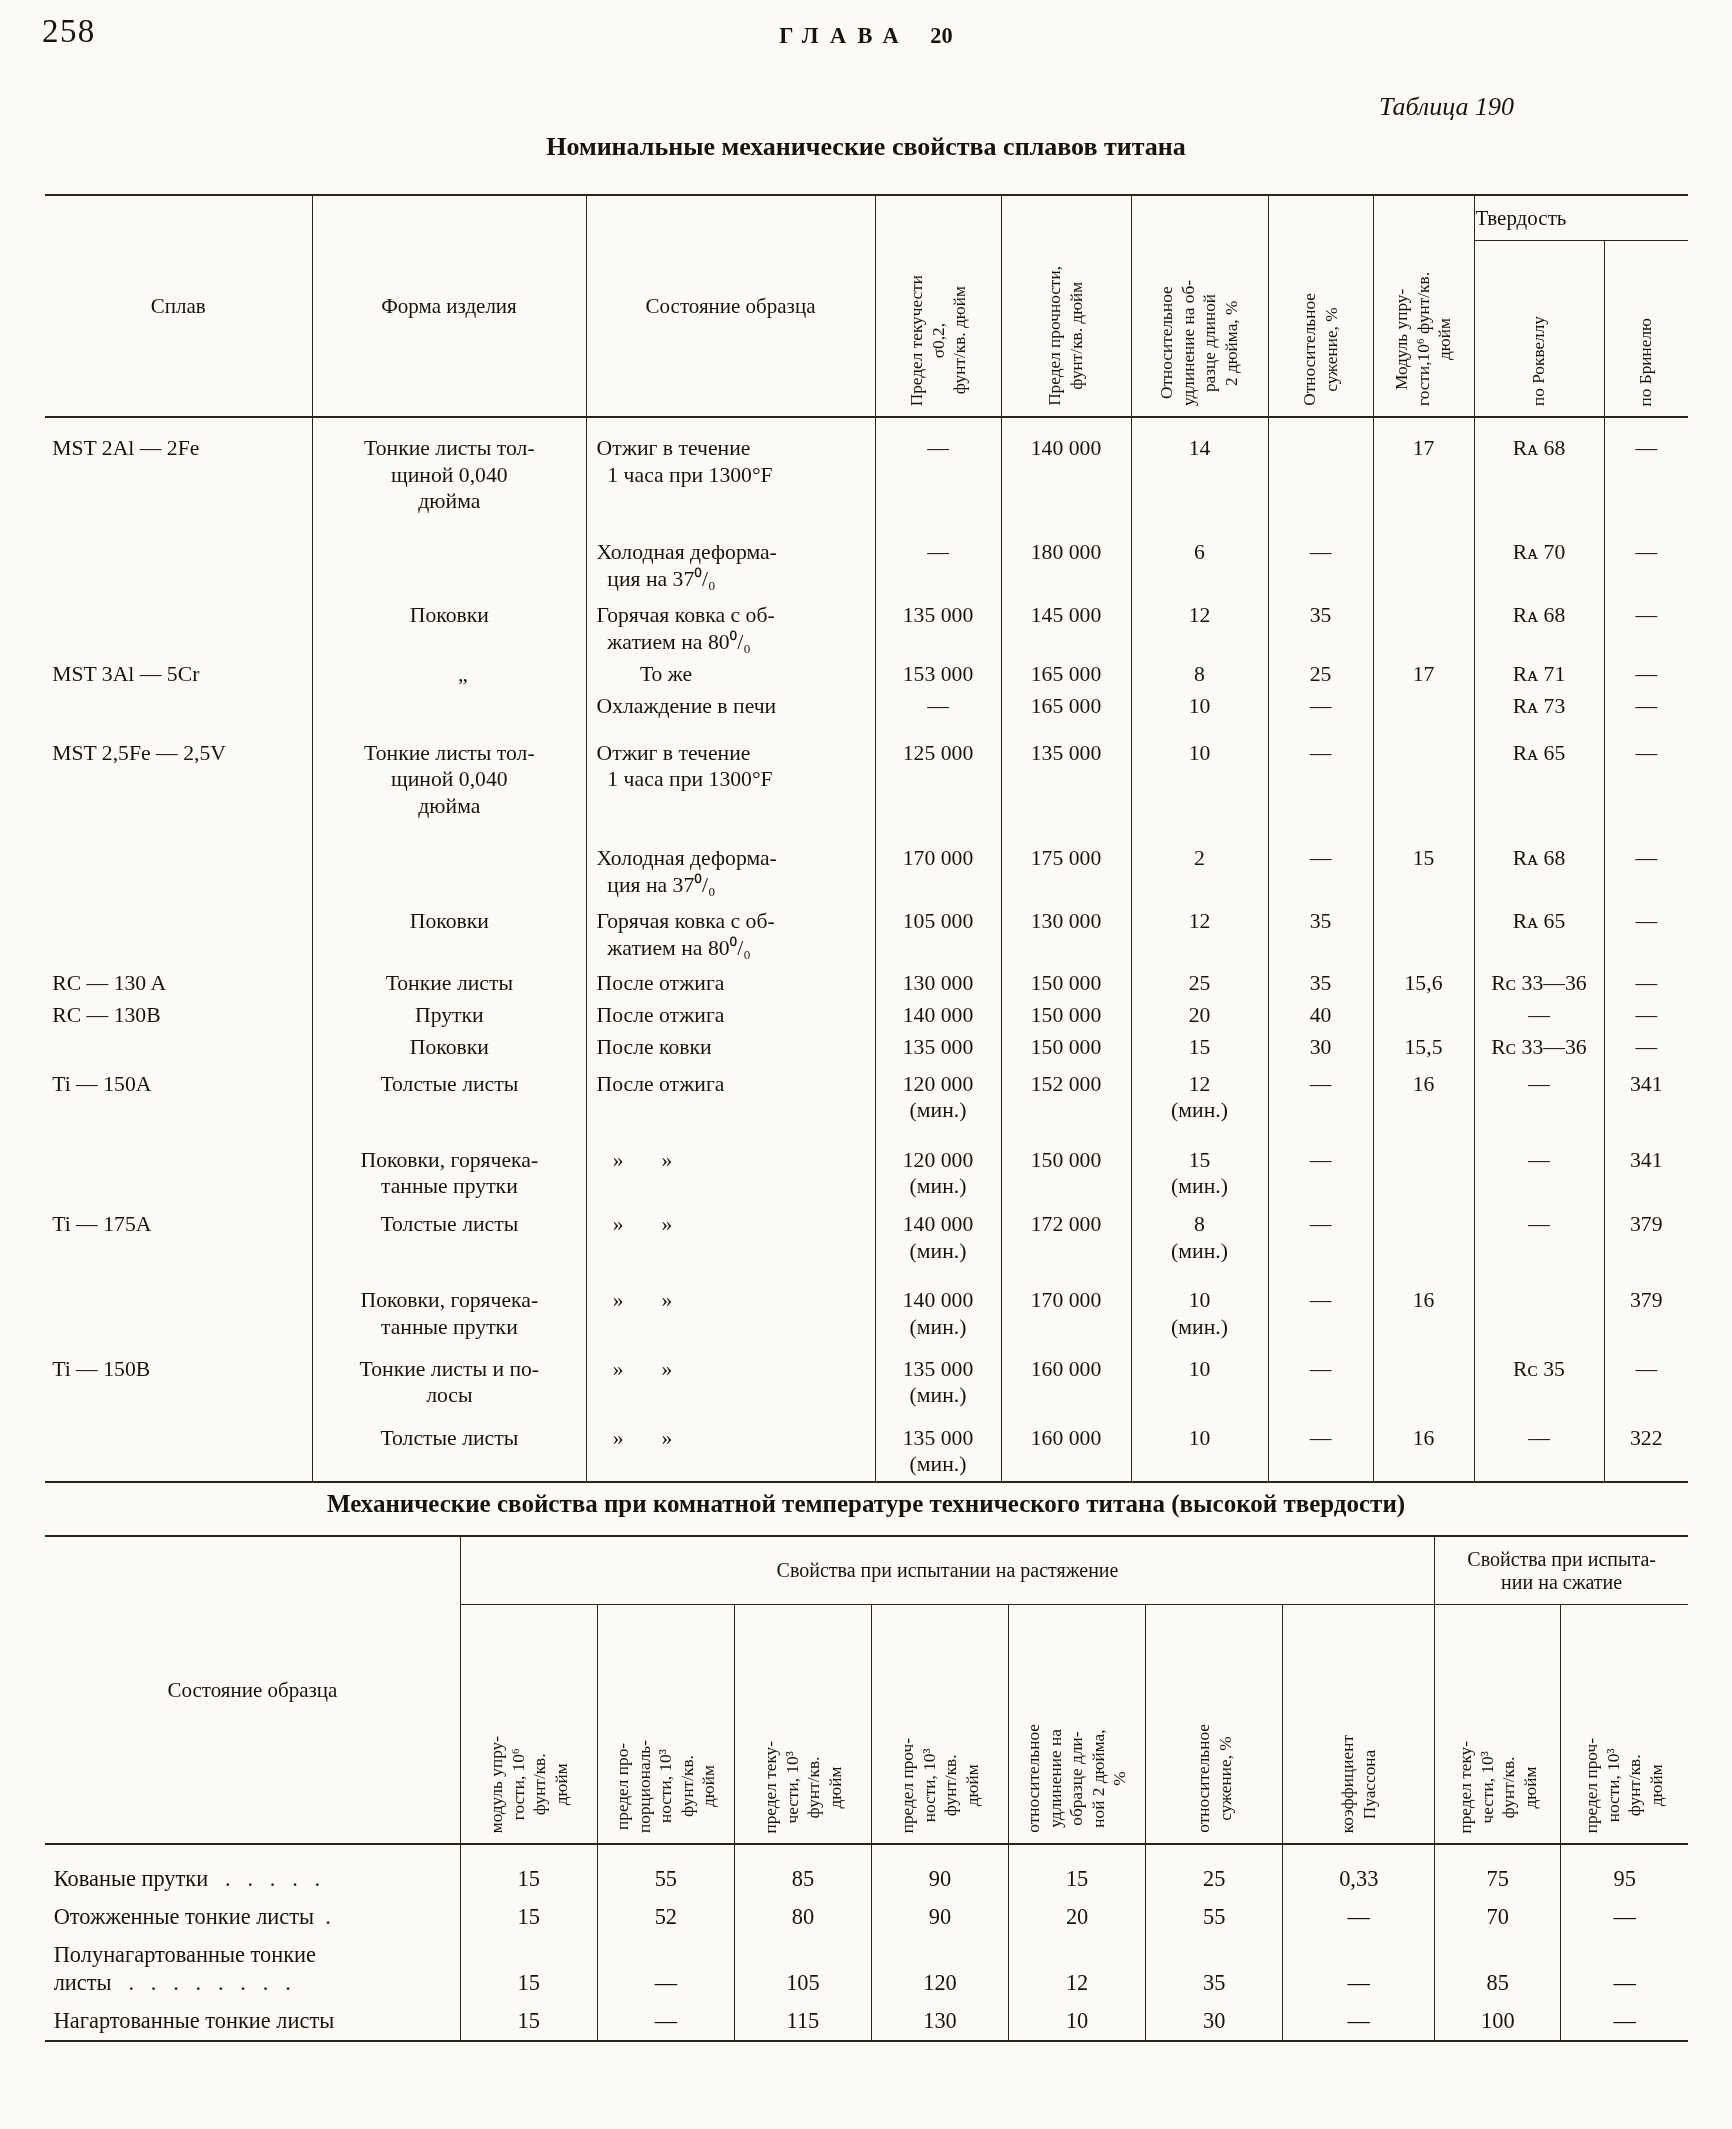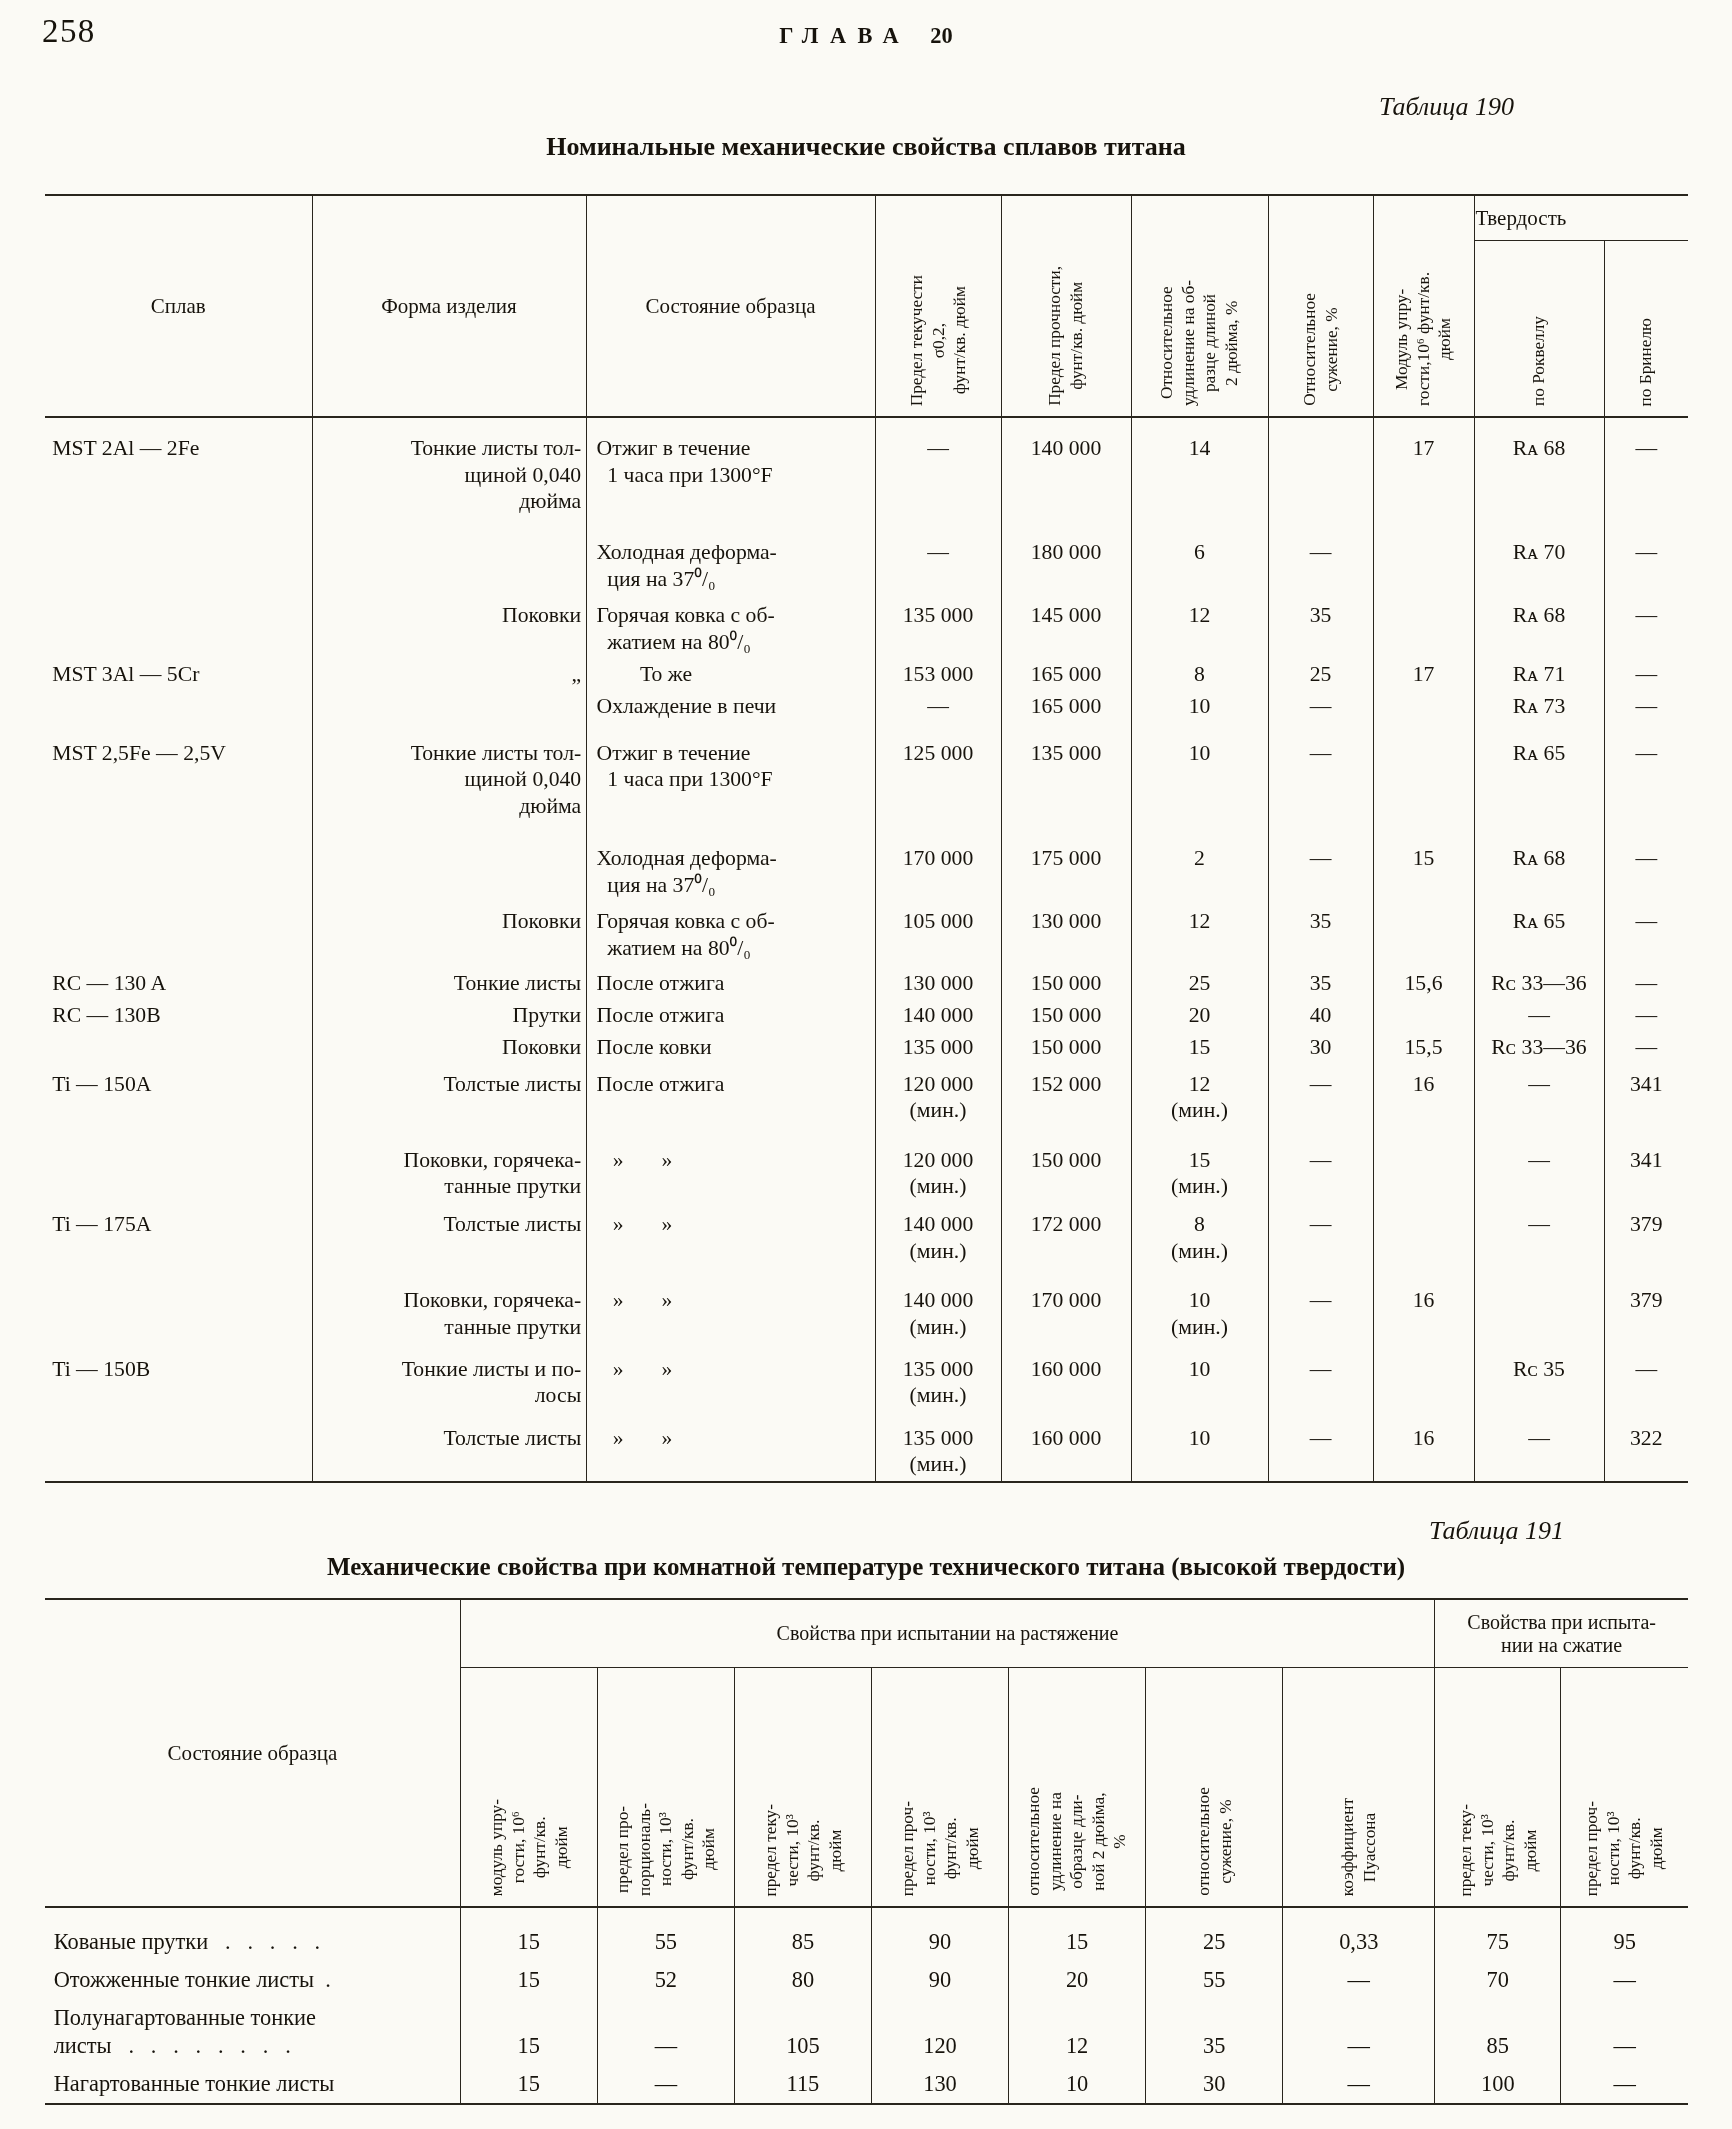--- a/index.html
+++ b/index.html
@@ -32,21 +32,21 @@
   .h-hard{height:42px;border-bottom:1.4px solid #29251d;vertical-align:middle;text-align:left;font-size:21px;}
   .rot-cell{vertical-align:bottom;padding:0;}
   .rw{display:flex;align-items:flex-end;justify-content:center;box-sizing:border-box;padding-bottom:10px;width:100%;}
   .rw-a{height:218px;}
   .rw-b{height:175px;}
   .rw-c{height:238px;}
   .rot{writing-mode:vertical-rl;transform:rotate(180deg);white-space:pre-line;font-size:17.3px;line-height:1.25;}
 
   #t190 tbody td{font-size:21.7px;line-height:1.22;text-align:center;vertical-align:top;padding:2.9px 4.3px;white-space:pre-line;}
   #t190 tbody td.c0{text-align:left;padding-left:7.2px;}
-  #t190 tbody td.c1{text-align:right;padding-left:5px;}
+  #t190 tbody td.c1{text-align:center;padding-left:5px;}
   #t190 tbody td.c2{text-align:left;padding-left:10px;}
   #t190 tbody tr:first-child td{padding-top:17.3px;}
   #t190 tbody tr:nth-child(2) td{padding-top:21.7px;}
   #t190 tbody tr:nth-child(3) td{padding-top:7.2px;}
   #t190 tbody tr:nth-child(6) td{padding-top:17.3px;}
   #t190 tbody tr:nth-child(7) td{padding-top:23px;}
   #t190 tbody tr:nth-child(8) td{padding-top:7.2px;}
   #t190 tbody tr:nth-child(9) td{padding-top:5.8px;}
   #t190 tbody tr:nth-child(12) td{padding-top:7.2px;}
   #t190 tbody tr:nth-child(13) td{padding-top:20px;}
@@ -365,21 +365,20 @@
           <td class="c4">160 000</td>
           <td class="c5">10</td>
           <td class="c6">—</td>
           <td class="c7">16</td>
           <td class="c8">—</td>
           <td class="c9">322</td>
         </tr>
       </tbody>
   </table>
 
-  <div class="caption cap191">Таблица 191</div>
   <div class="t-title title191">Механические свойства при комнатной температуре технического титана (высокой твердости)</div>
 
   <table id="t191">
     <colgroup>
       <col style="width:415px">
         <col style="width:137px">
         <col style="width:137px">
         <col style="width:137px">
         <col style="width:137px">
         <col style="width:137px">

